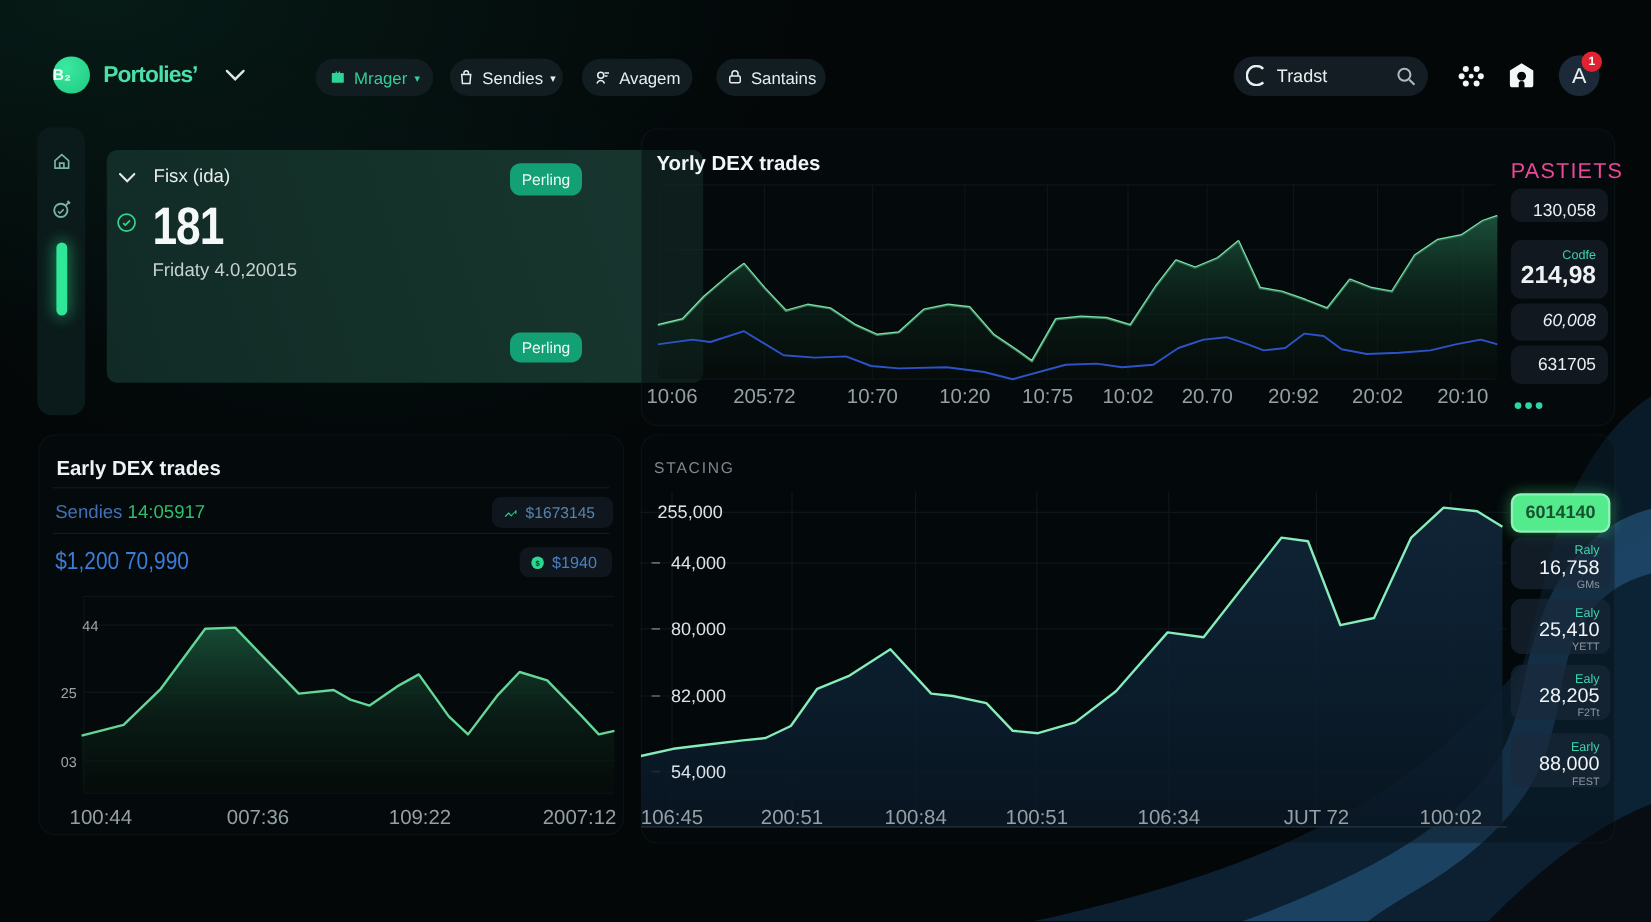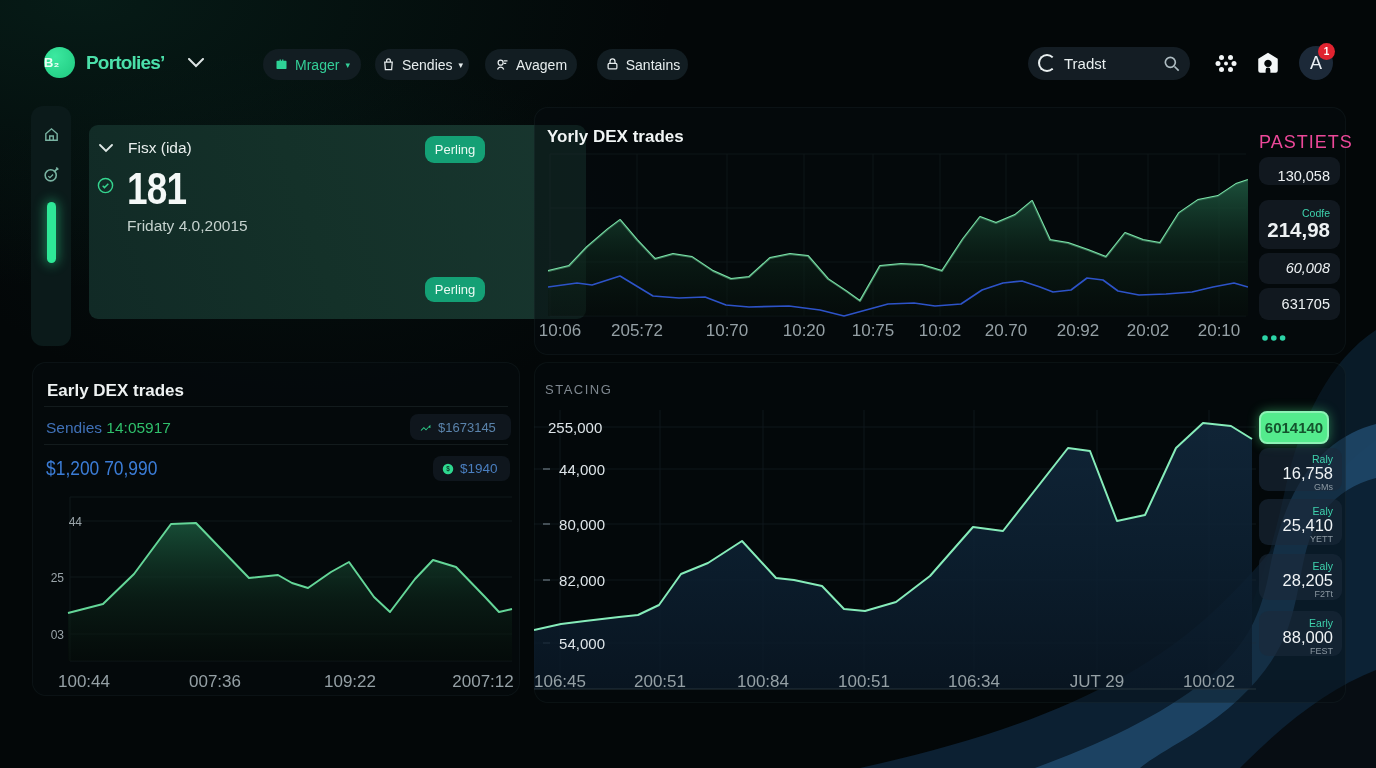--- a/index.html
+++ b/index.html
@@ -296,24 +296,24 @@
 <div class="abs" style="left:548px;top:419px;width:57px;text-align:left;font-size:15px;color:#dde4e8;">255,000</div>
 <div class="abs" style="left:548px;top:461px;width:57px;text-align:right;font-size:15px;color:#dde4e8;">44,000</div>
 <div class="abs" style="left:548px;top:516px;width:57px;text-align:right;font-size:15px;color:#dde4e8;">80,000</div>
 <div class="abs" style="left:548px;top:572px;width:57px;text-align:right;font-size:15px;color:#dde4e8;">82,000</div>
 <div class="abs" style="left:548px;top:635px;width:57px;text-align:right;font-size:15px;color:#dde4e8;">54,000</div>
 <div class="axis-label" style="left:560px;top:672px">106:45</div>
 <div class="axis-label" style="left:660px;top:672px">200:51</div>
 <div class="axis-label" style="left:763px;top:672px">100:84</div>
 <div class="axis-label" style="left:864px;top:672px">100:51</div>
 <div class="axis-label" style="left:974px;top:672px">106:34</div>
-<div class="axis-label" style="left:1097px;top:672px">JUT 29</div>
+<div class="axis-label" style="left:1097px;top:672px">JUT 72</div>
 <div class="axis-label" style="left:1209px;top:672px">100:02</div>
 
-<div class="abs" style="left:1259px;top:411px;width:70px;height:33px;border-radius:8px;background:#54eb8d;border:2px solid #8df2b5;box-sizing:border-box;text-align:center;line-height:29px;font-size:15px;font-weight:bold;color:#14532d;box-shadow:0 0 12px rgba(80,240,140,0.45);">6014140</div>
+<div class="abs" style="left:1259px;top:411px;width:83px;height:33px;border-radius:8px;background:#54eb8d;border:2px solid #8df2b5;box-sizing:border-box;text-align:center;line-height:29px;font-size:15px;font-weight:bold;color:#14532d;box-shadow:0 0 12px rgba(80,240,140,0.45);">6014140</div>
 <div class="stat-box" style="left:1259px;top:448px;width:83px;height:43px;background:rgba(26,42,58,0.6);">
   <div style="padding:5px 9px 0 0" class="small-teal">Raly</div>
   <div style="padding:0 9px 0 0;font-size:16.5px;line-height:17px;color:#f0f4f6;">16,758</div>
   <div style="padding:0 9px 0 0" class="small-gray">GMs</div>
 </div>
 <div class="stat-box" style="left:1259px;top:499px;width:83px;height:46px;background:rgba(26,42,58,0.6);">
   <div style="padding:6px 9px 0 0" class="small-teal">Ealy</div>
   <div style="padding:0 9px 0 0;font-size:16.5px;line-height:17px;color:#f0f4f6;">25,410</div>
   <div style="padding:0 9px 0 0" class="small-gray">YETT</div>
 </div>

